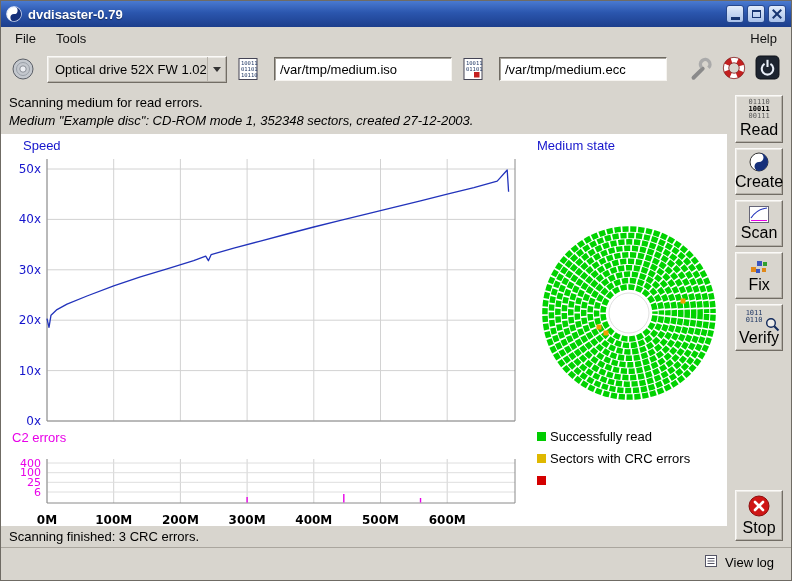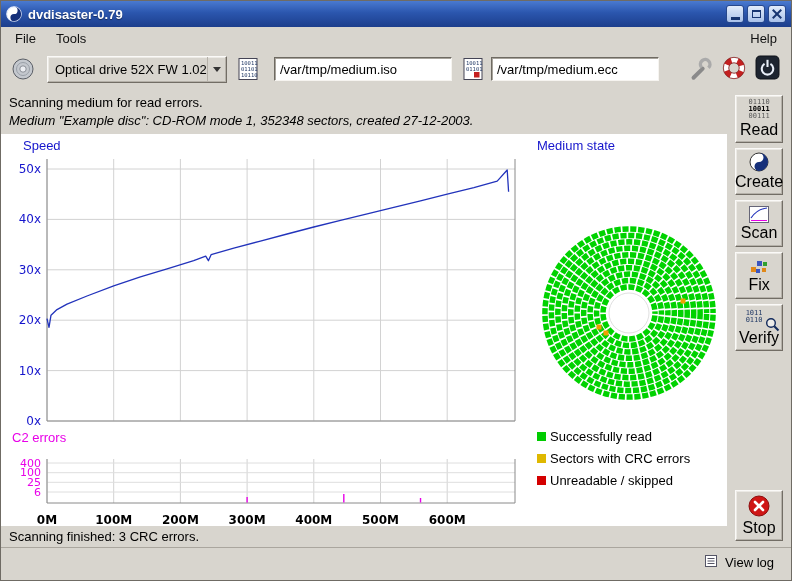--- a/index.html
+++ b/index.html
@@ -28,21 +28,21 @@
 .tbicon{display:inline-flex;align-items:center;justify-content:center}
 .combo{margin-left:12px;width:180px;height:27px;background:#d8d5ce;border:1px solid;cursor:pointer;
   border-color:#fbfaf8 #726d65 #726d65 #fbfaf8;box-shadow:inset -1px -1px 0 #b5b1a9,inset 1px 1px 0 #eceae5;
   display:flex;align-items:center}
 .combo-label{flex:1;font-size:13px;padding:0 7px;white-space:nowrap;overflow:hidden;color:#000}
 .combo-arrow{width:19px;height:100%;border-left:1px solid #b5b1a9;display:flex;align-items:center;justify-content:center}
 .combo-arrow::after{content:"";border:4px solid transparent;border-top:5px solid #333;margin-top:5px}
 .entry{height:24px;border:1px solid;border-color:#6e6a62 #f6f4f0 #f6f4f0 #6e6a62;box-shadow:inset 1px 1px 0 #a8a49c;
   background:#fff;font:13px "Liberation Sans","DejaVu Sans",sans-serif;padding:0 5px;color:#000}
 .entry.iso{width:178px;margin-left:16px}
-.entry.ecc{width:168px;margin-left:8px}
+.entry.ecc{width:168px;margin-left:16px}
 .tb-gap{width:11px}
 .tb-right{margin-left:auto;display:flex;align-items:center;gap:7px}
 .tb-btn{background:transparent;border:none;display:flex;align-items:center;justify-content:center;cursor:pointer;padding:1px}
 
 .content{flex:1 1 auto;display:flex;min-height:0}
 .main{width:728px;display:flex;flex-direction:column}
 .statusband{height:45px;padding:6px 0 0 8px;font-size:13px;color:#000}
 .statusband .l2{font-style:italic;margin-top:3px}
 .canvas{position:relative;height:394px;background:#fff}
 #plots-svg{position:absolute;left:0;top:0;display:block}
@@ -258,21 +258,20 @@
           <div class="legend-row">
             <span class="swatch" style="background: rgb(0, 204, 0);"></span>
             <span class="legend-label">Successfully read</span>
           </div>
           <div class="legend-row">
             <span class="swatch" style="background: rgb(223, 184, 0);"></span>
             <span class="legend-label">Sectors with CRC errors</span>
           </div>
           <div class="legend-row">
             <span class="swatch" style="background: rgb(212, 0, 0);"></span>
-            <span class="legend-label">Unreadable / skipped</span>
           </div>
         </div>
       </div>
 
       <div class="scanstrip">
         <span>Scanning finished: 3 CRC errors.</span>
       </div>
     </div>
 
     <div class="sidebar">

